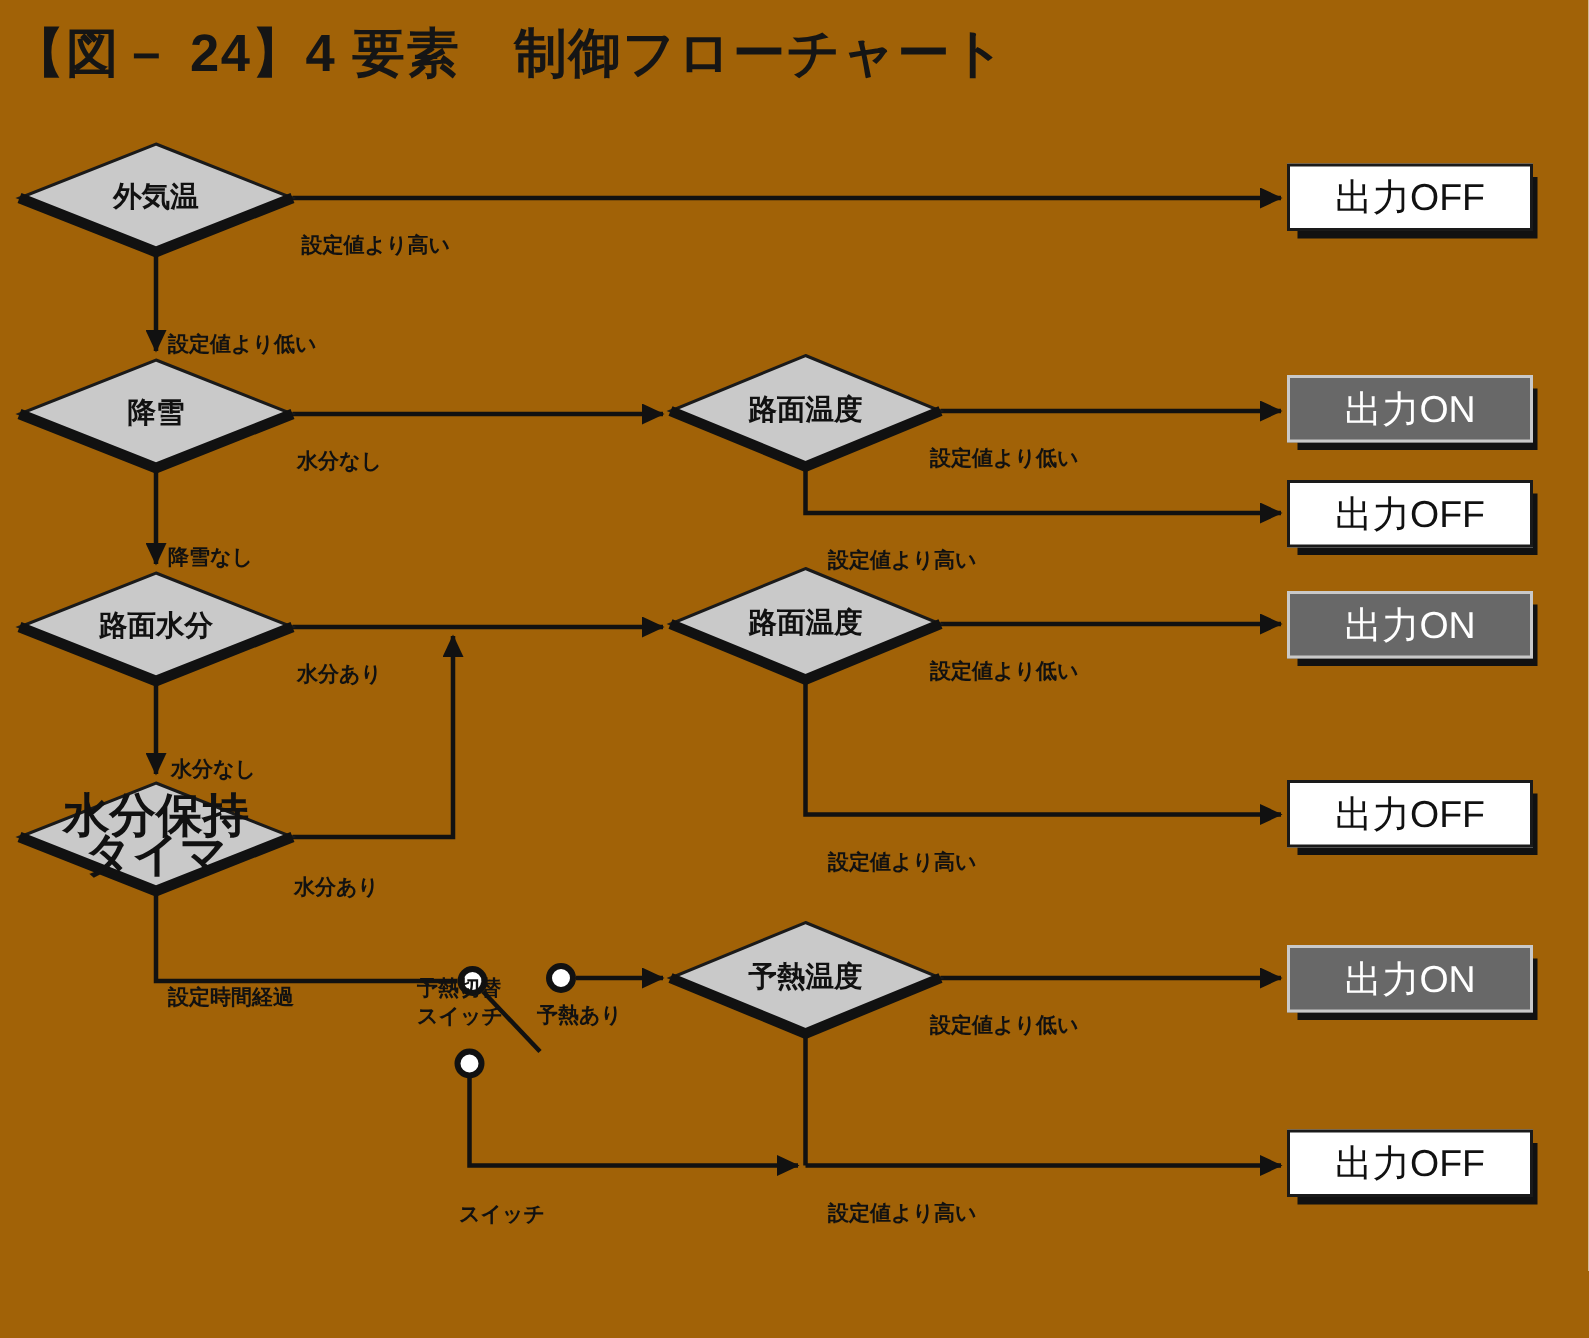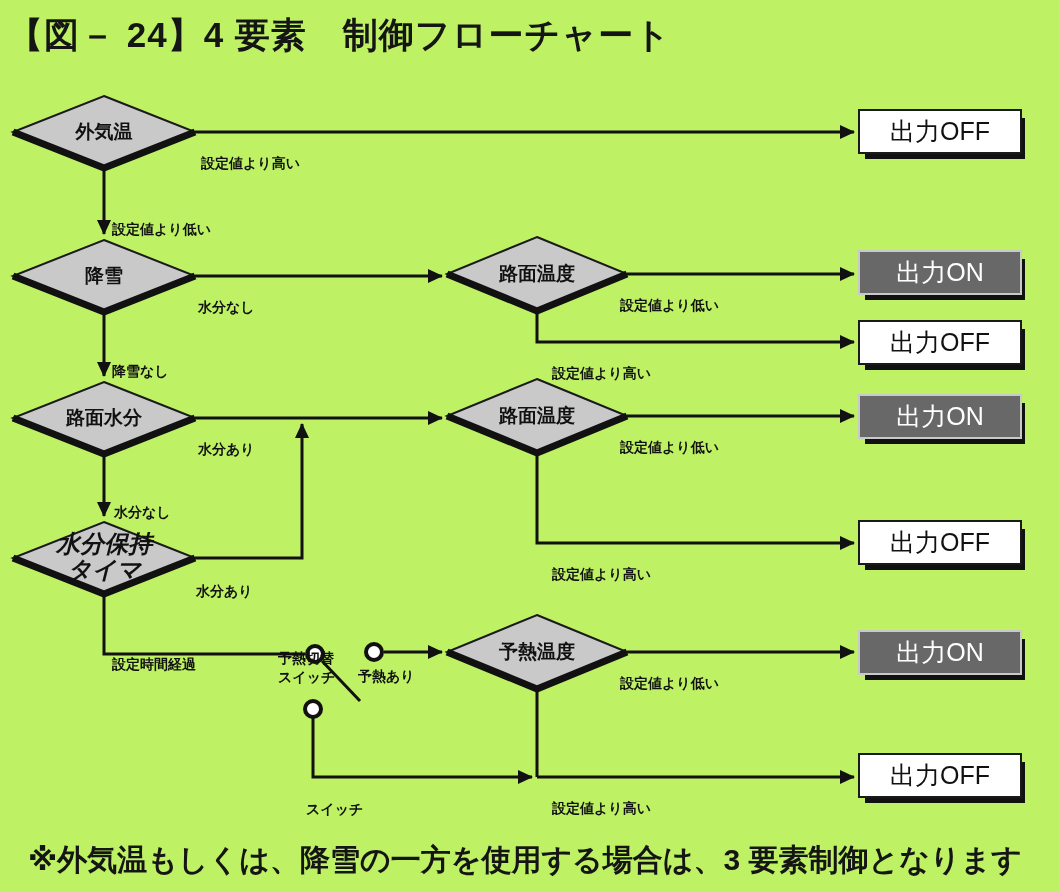--- a/index.html
+++ b/index.html
@@ -1,17 +1,17 @@
 <!DOCTYPE html>
 <html><head>
 <meta charset="utf-8">
 <style>
   html,body{margin:0;padding:0;background:#ffffff;}
   #canvas{
-    position:relative;width:1059px;height:892px;background:#bef264;
+    position:relative;width:1059px;height:892px;background:#a16207;
     font-family:"Liberation Sans","DejaVu Sans",sans-serif;color:#111;
     overflow:hidden;
   }
   #title{
     position:absolute;left:8px;top:12px;font-size:35px;font-weight:bold;
     letter-spacing:1px;white-space:nowrap;color:#151515;
   }
   #footnote{
     position:absolute;left:28px;top:840px;font-size:30px;font-weight:bold;
     white-space:nowrap;color:#151515;
@@ -19,21 +19,21 @@
   svg.layer{position:absolute;left:0;top:0;}
   .edge-label{
     position:absolute;font-size:14px;font-weight:bold;white-space:nowrap;
     color:#111;line-height:19px;margin-top:48px;
   }
   .diamond-label{
     position:absolute;transform:translate(-50%,-50%);font-size:19px;
     font-weight:bold;white-space:nowrap;color:#111;text-align:center;
     line-height:26px;
   }
-  .diamond-label.two-line{font-size:24px;font-style:italic;}
+  .diamond-label.two-line{font-size:31px;}
   .out-box{
     position:absolute;left:858px;width:160px;height:41px;
     display:flex;align-items:center;justify-content:center;
     font-size:25px;font-weight:normal;white-space:nowrap;
     box-shadow:5px 7px 0 -2px #111;
   }
   .out-box.off{background:#ffffff;border:2px solid #1a1a1a;color:#111;}
   .out-box.on{background:#686868;border:2px solid #c9c9c9;color:#ffffff;text-align:center;}
 </style>
 </head>
@@ -149,14 +149,13 @@
   <div class="edge-label" style="left:552px;top:751px">設定値より高い</div>
 
   <div class="out-box off" style="top:109px">出力OFF</div>
   <div class="out-box on" style="top:250px">出力ON</div>
   <div class="out-box off" style="top:320px">出力OFF</div>
   <div class="out-box on" style="top:394px">出力ON</div>
   <div class="out-box off" style="top:520px">出力OFF</div>
   <div class="out-box on" style="top:630px">出力ON</div>
   <div class="out-box off" style="top:753px">出力OFF</div>
 
-  <div id="footnote">※外気温もしくは、降雪の一方を使用する場合は、3 要素制御となります</div>
 </div>
 
 </body></html>

